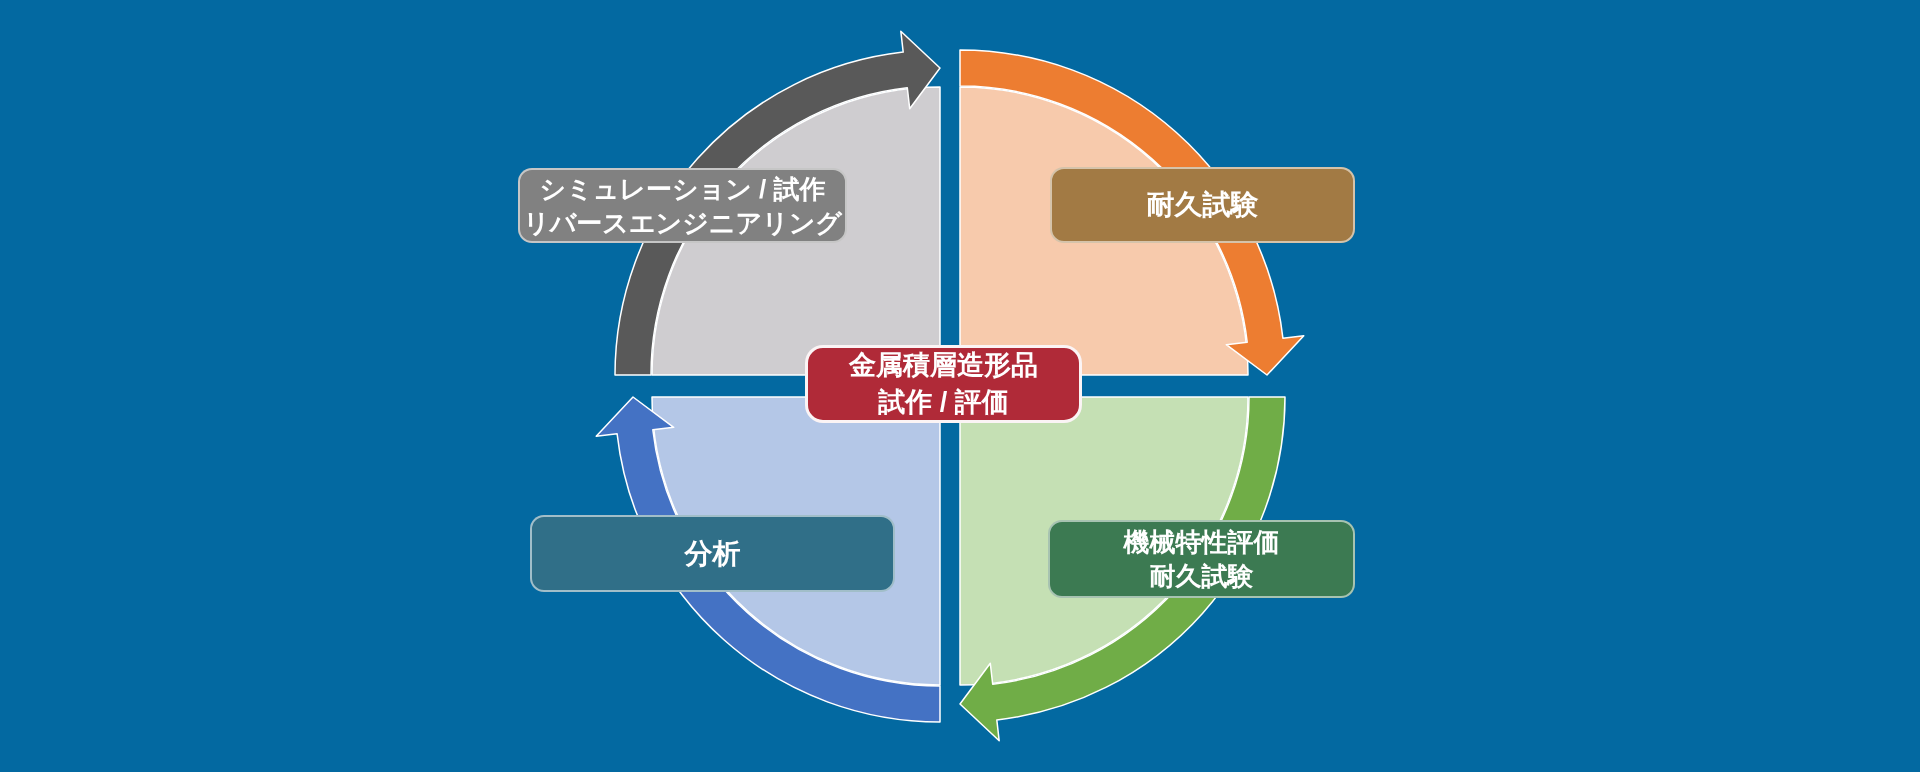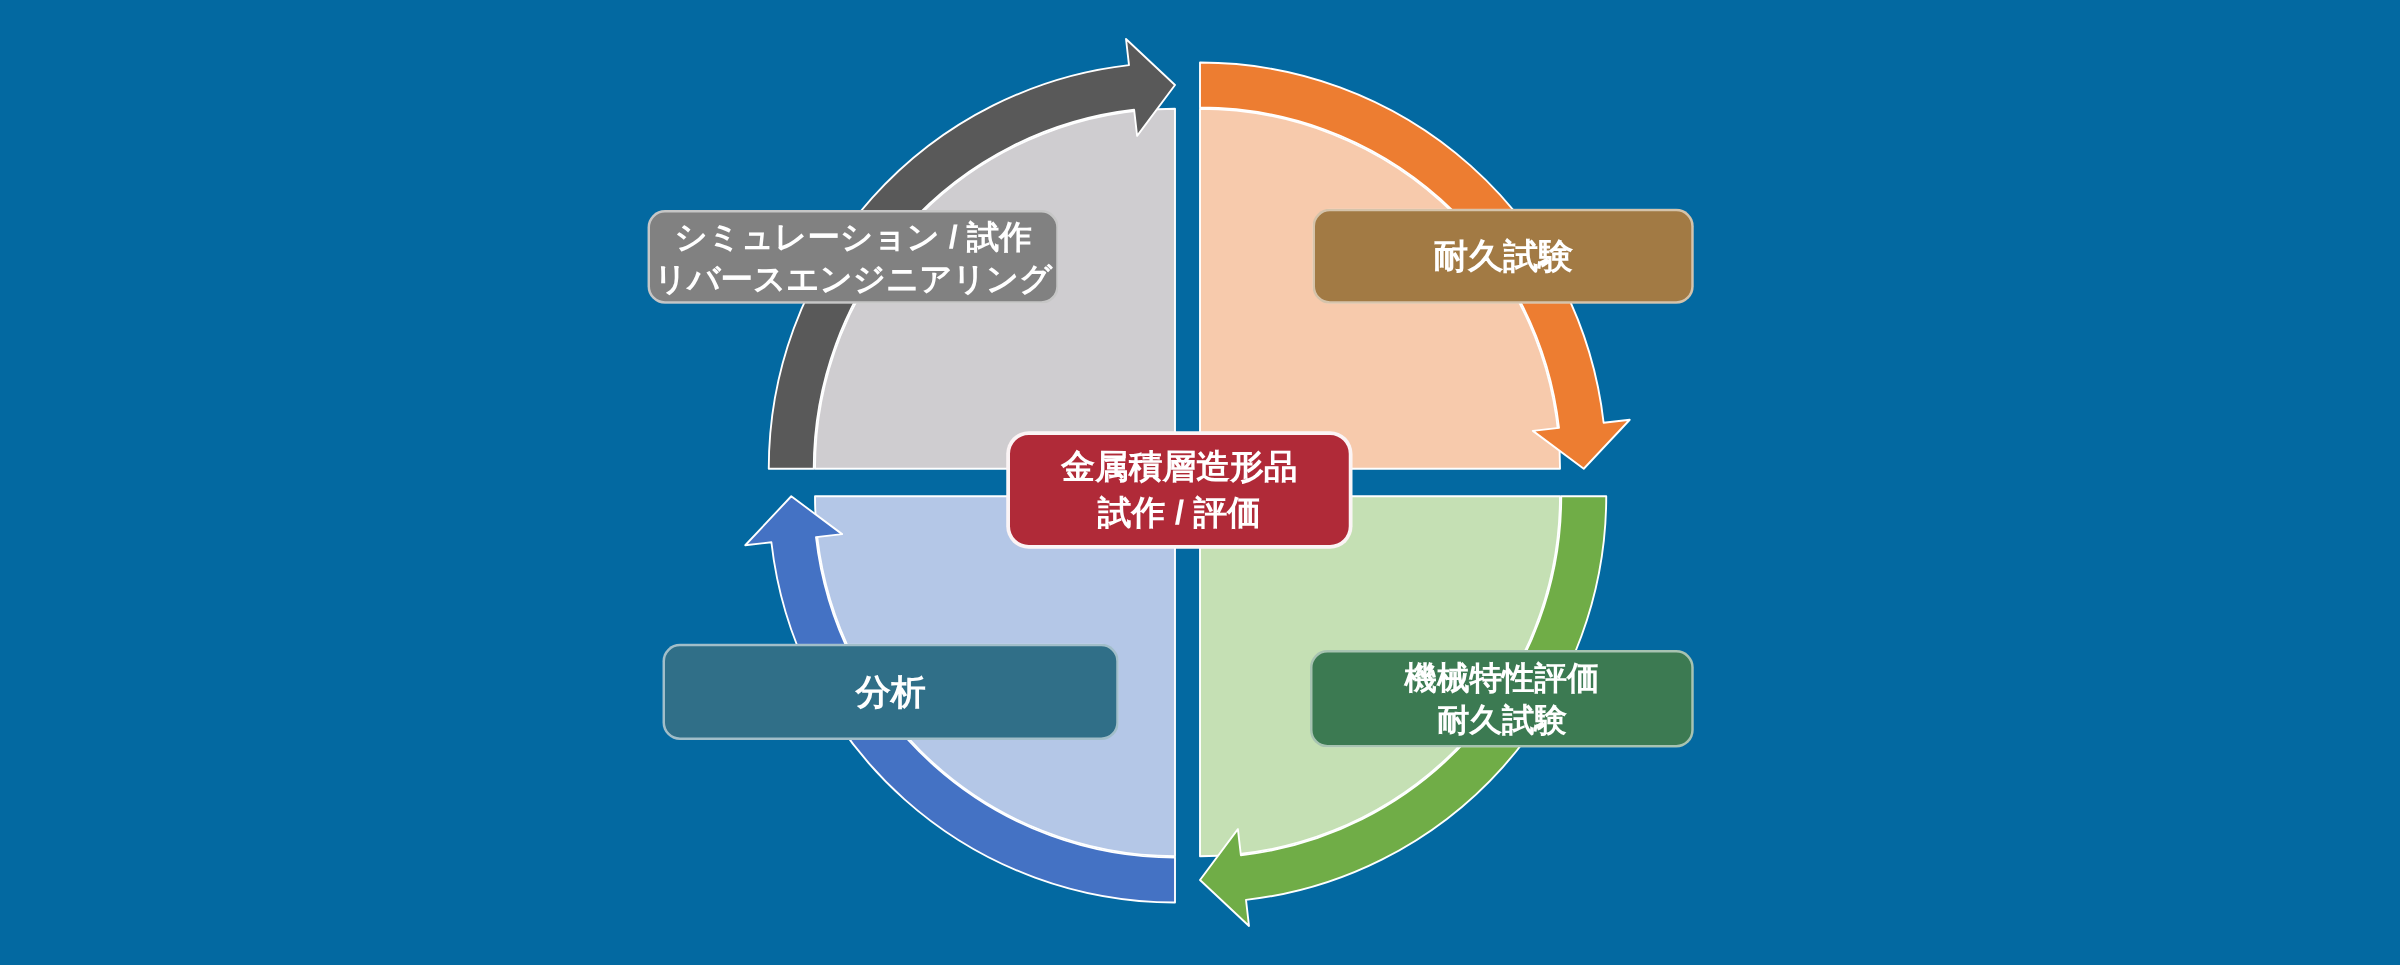--- a/index.html
+++ b/index.html
@@ -91,18 +91,18 @@
 
   <div class="label" style="left: 1048px; top: 520px; width: 307px; height: 78px; background: rgb(60, 122, 82); justify-content: center;">
     <span>機械特性評価</span>
     <span>耐久試験</span>
   </div>
 
   <div class="label single" style="left: 530px; top: 515px; width: 365px; height: 77px; background: rgb(48, 111, 136);">
     <span>分析</span>
   </div>
 
-  <div class="label center-label" style="left: 805px; top: 345px; width: 277px; height: 94px; background: rgb(176, 42, 56);">
+  <div class="label center-label" style="left: 805px; top: 345px; width: 277px; height: 78px; background: rgb(176, 42, 56);">
     <span>金属積層造形品</span>
     <span>試作 / 評価</span>
   </div>
 
 </div>
 
 </body></html>

